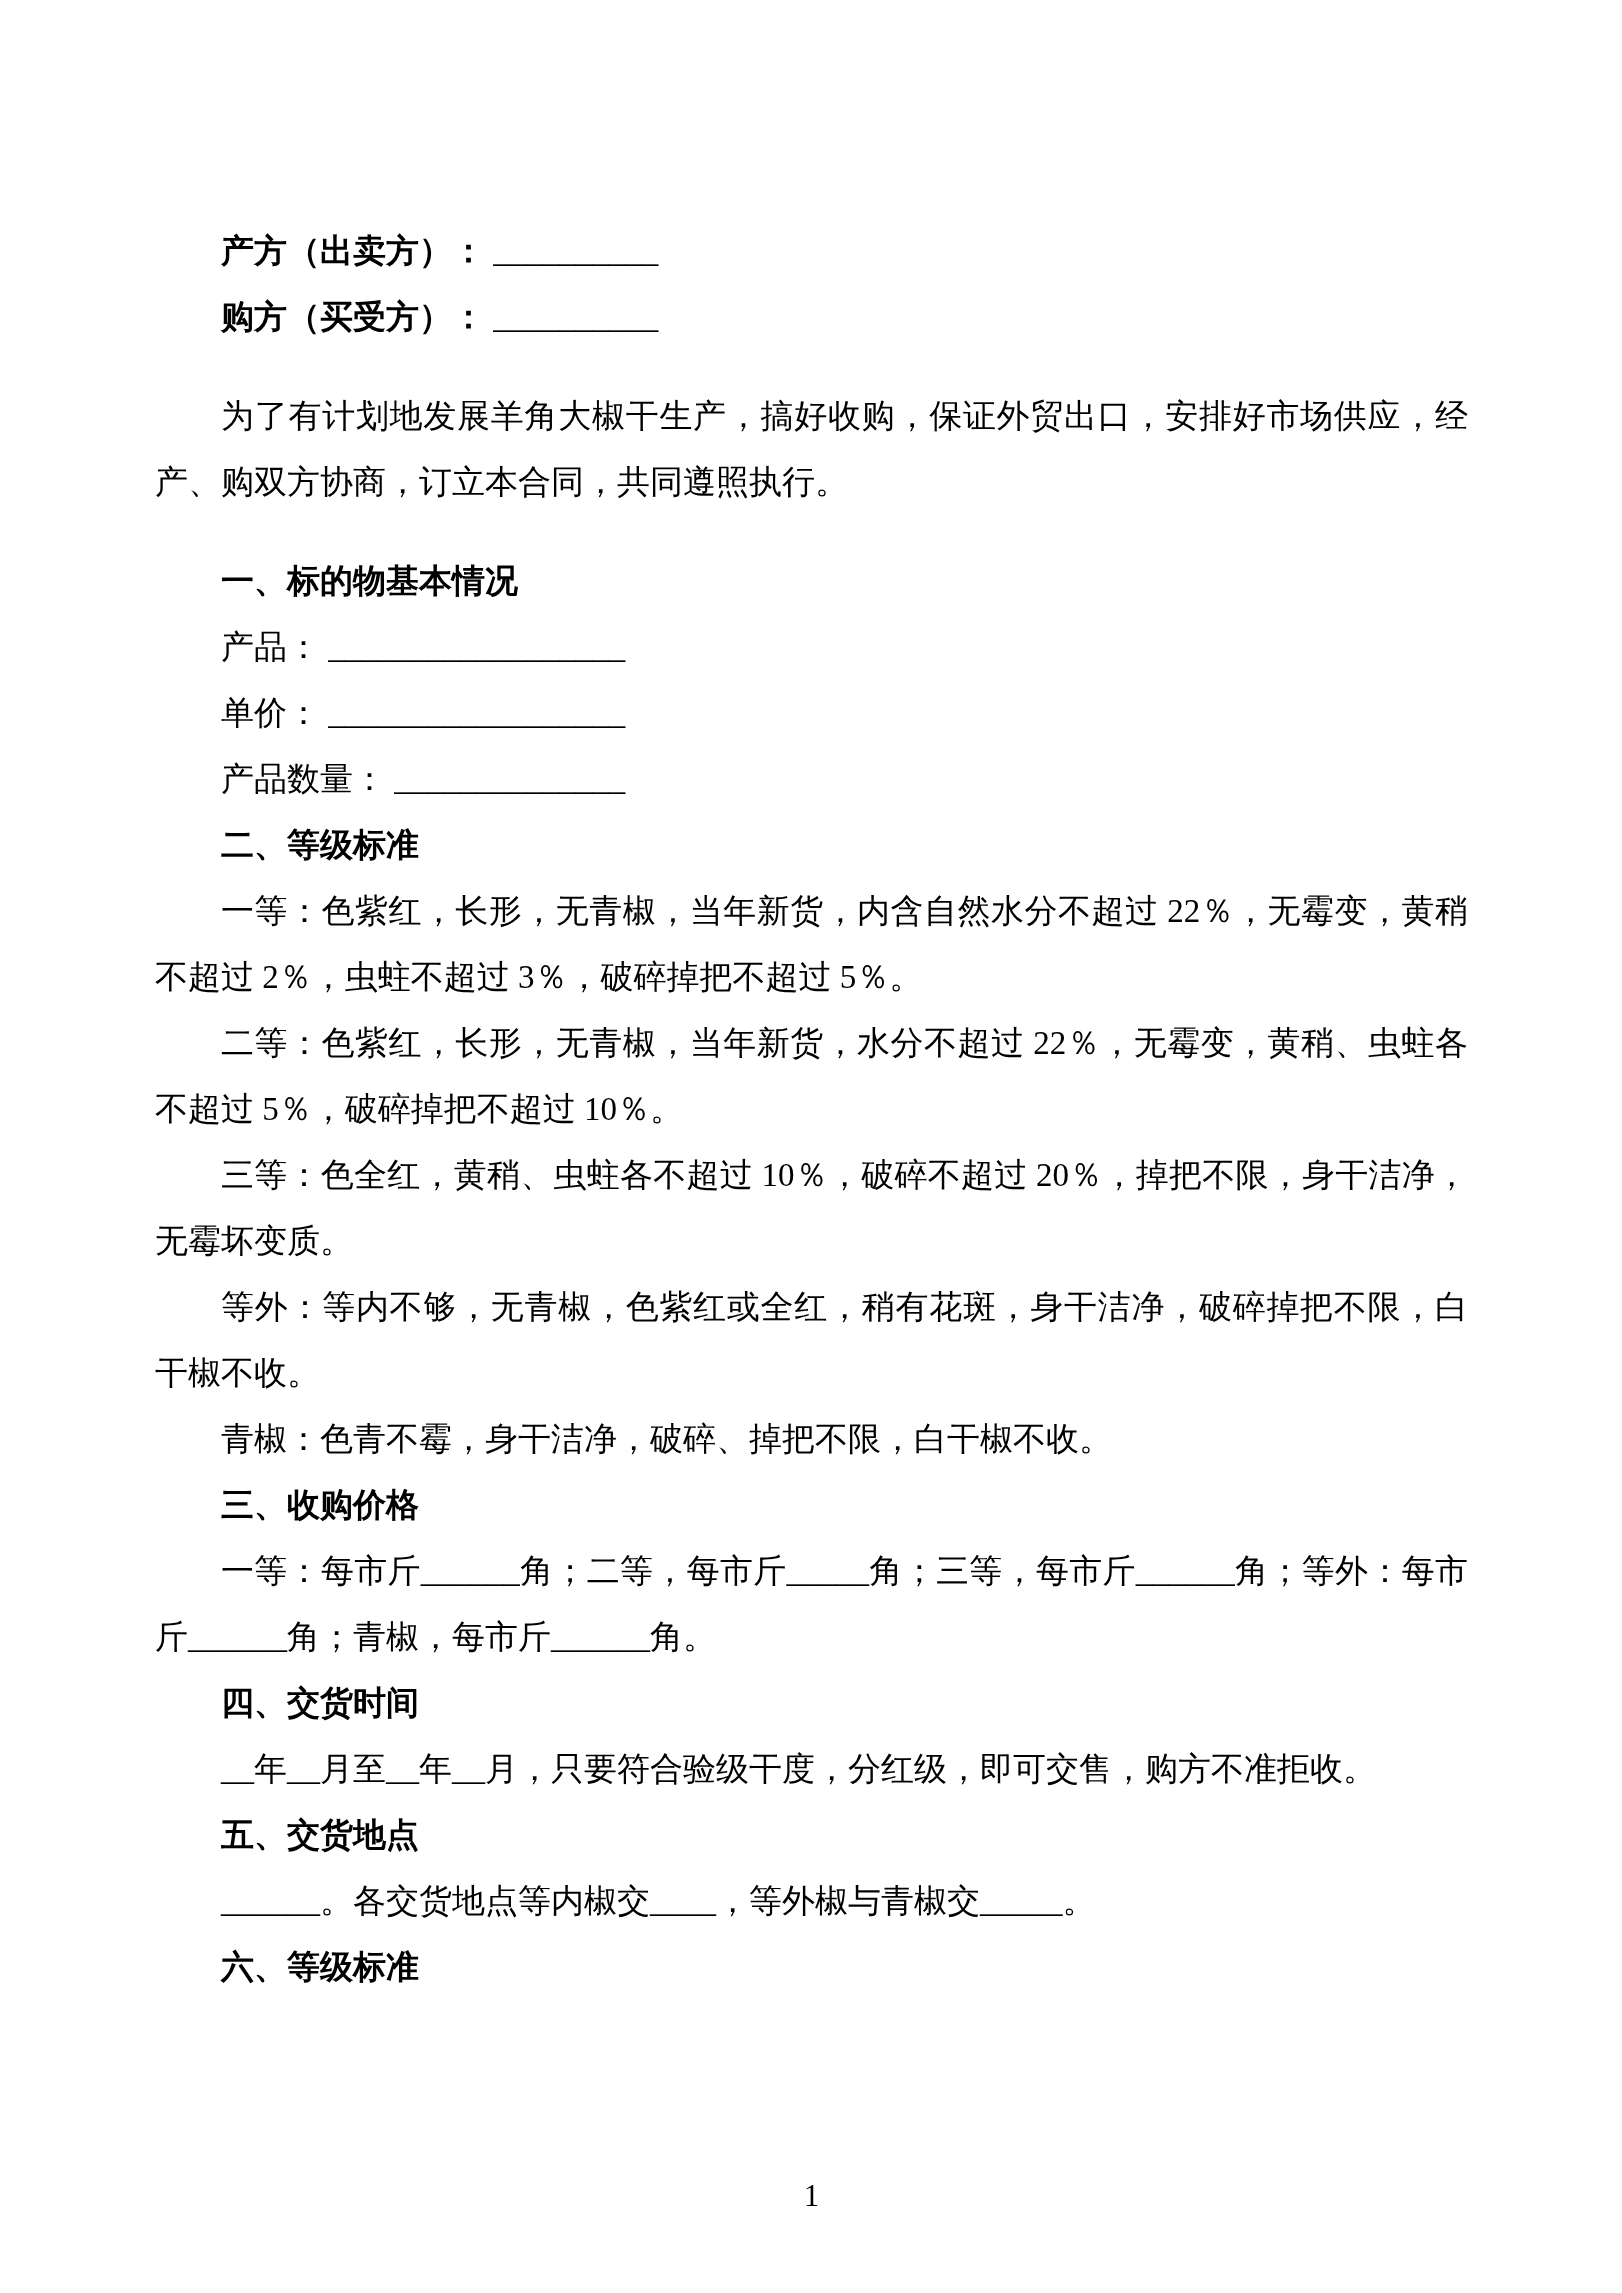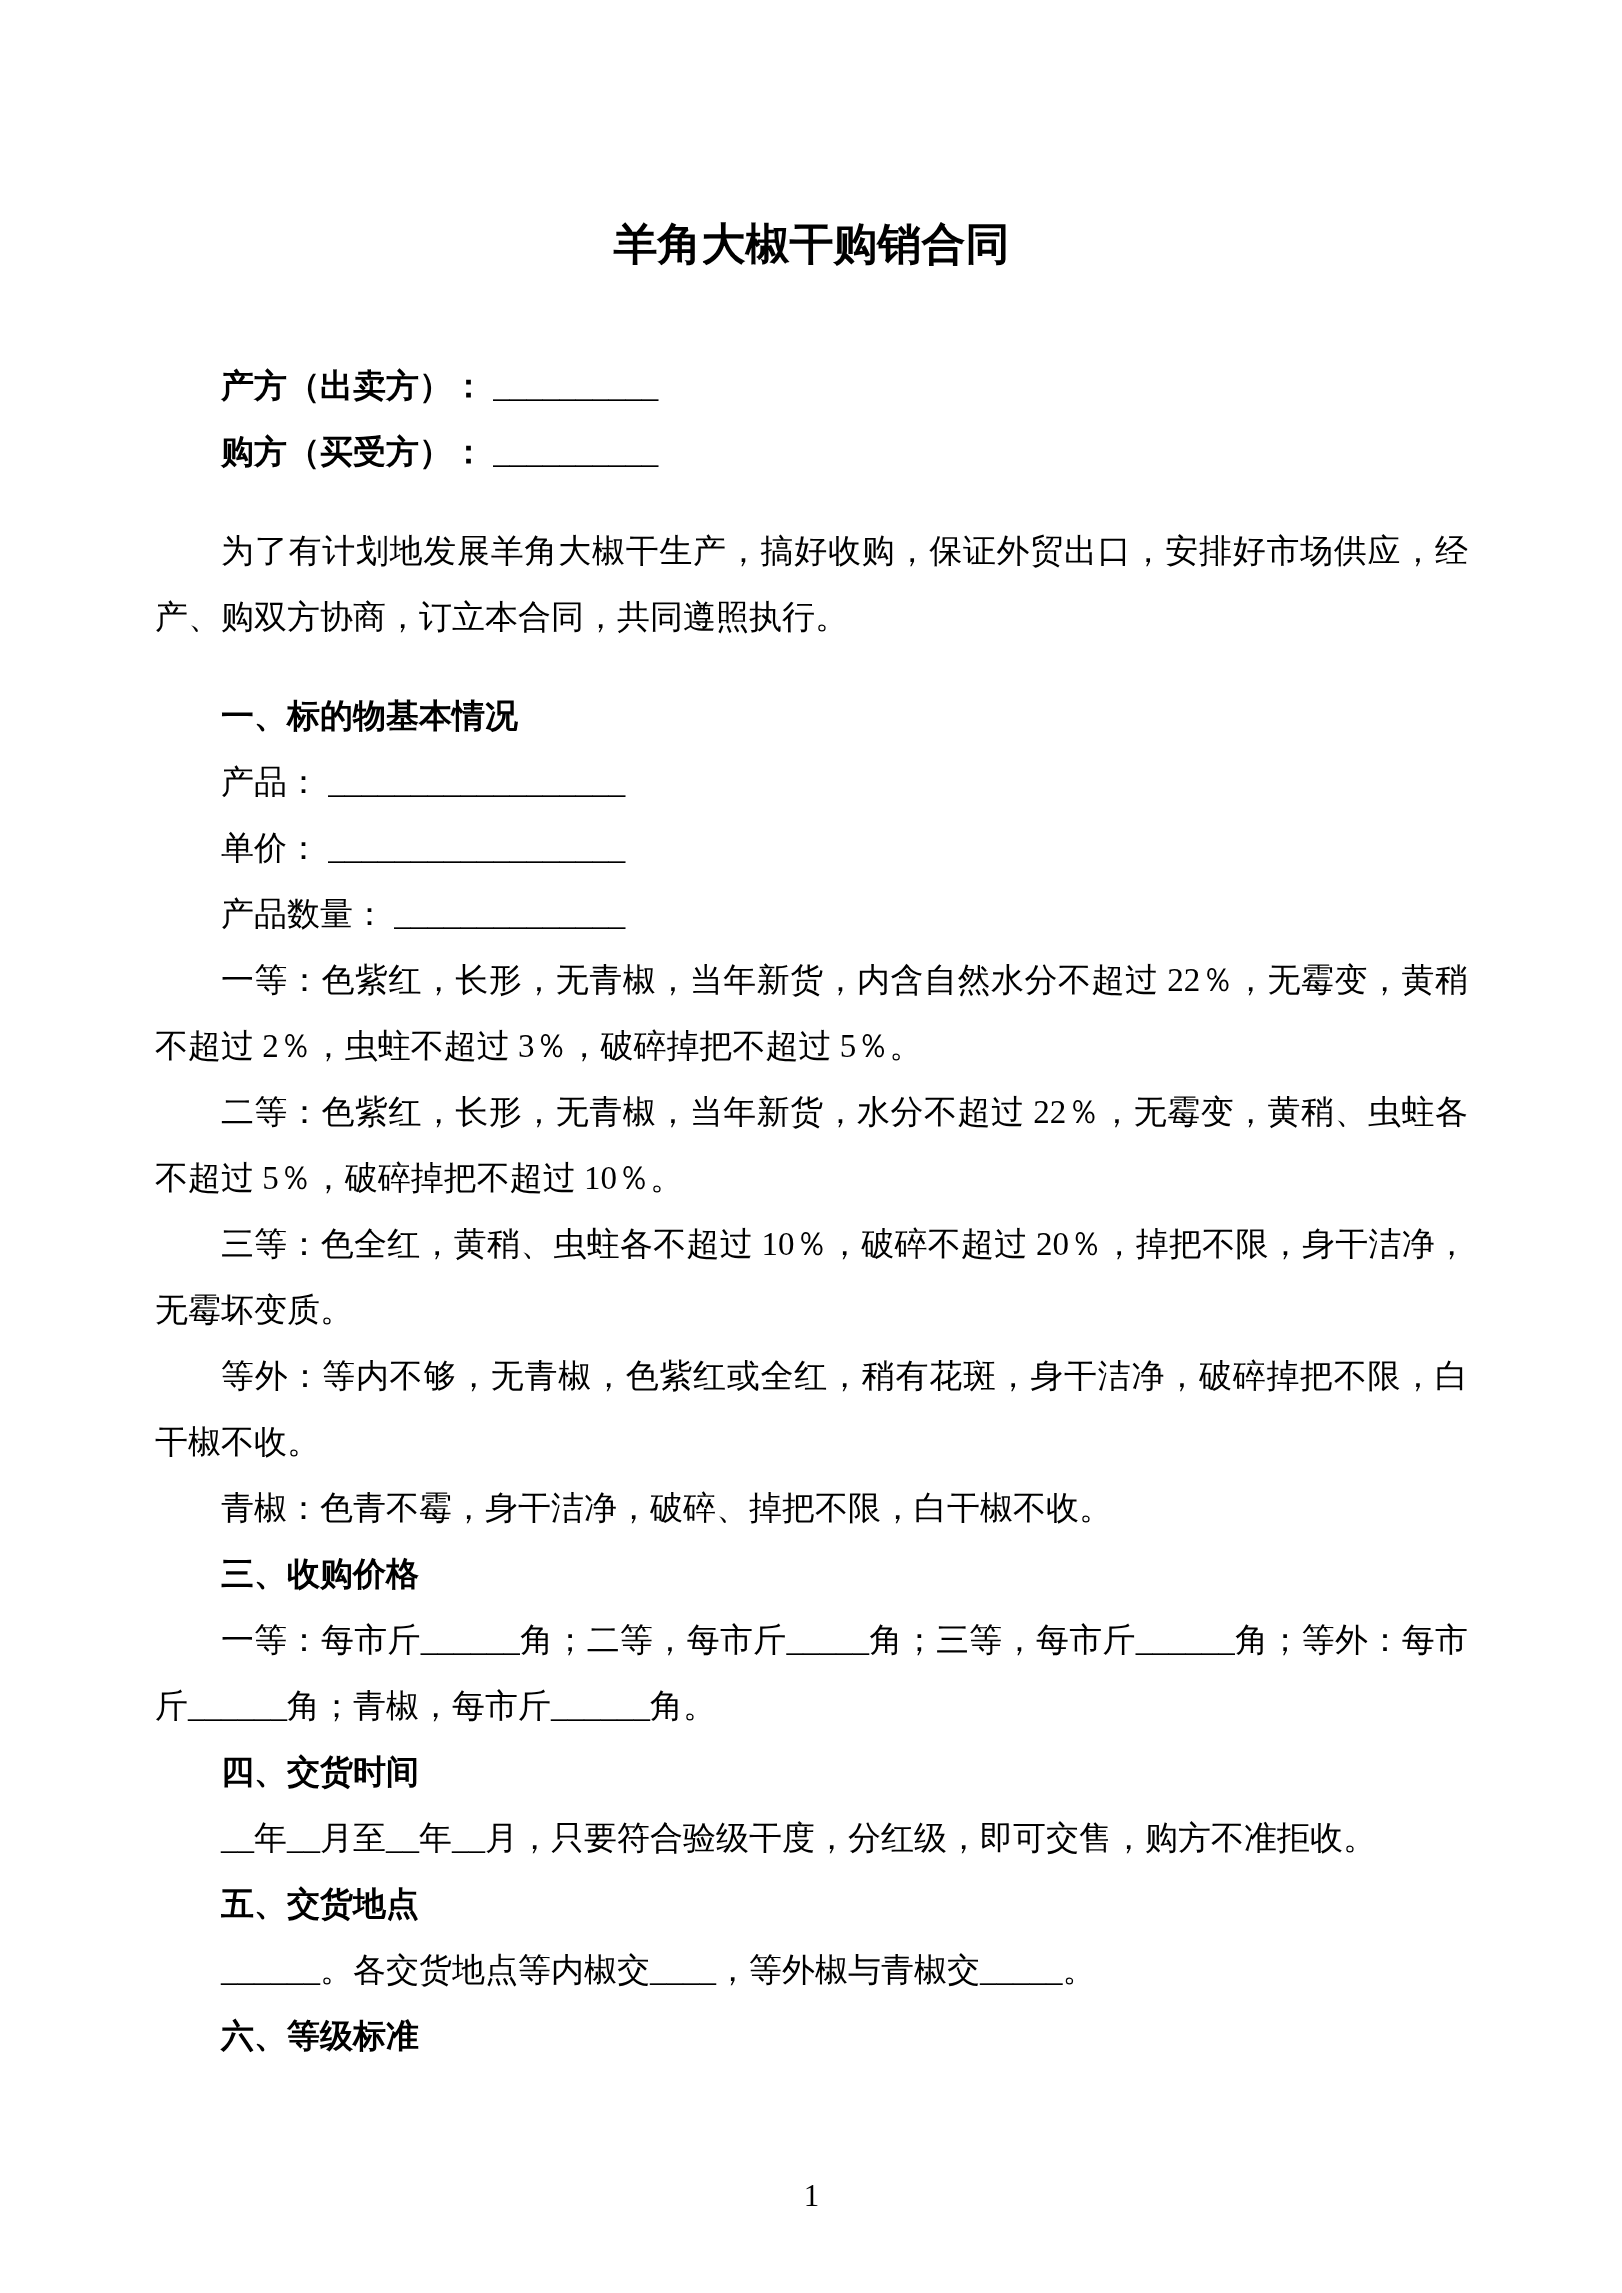--- a/index.html
+++ b/index.html
@@ -43,36 +43,36 @@
     text-align: center;
     font-size: 31px;
     line-height: 36px;
   }
 </style>
 </head>
 <body>
 
 <div class="page">
 
-  <h1 class="doc-title">羊角大椒干购销合同</h1>
 
   <p class="para"><span class="bold">产方（出卖方）：</span><span class="blank"> __________</span></p>
 
   <p class="para"><span class="bold">购方（买受方）：</span><span class="blank"> __________</span></p>
 
   <p class="para gap-sm">为了有计划地发展羊角大椒干生产，搞好收购，保证外贸出口，安排好市场供应，经产、购双方协商，订立本合同，共同遵照执行。</p>
 
   <p class="para bold gap-sm">一、标的物基本情况</p>
 
   <p class="para">产品： __________________</p>
 
   <p class="para">单价： __________________</p>
 
   <p class="para">产品数量： ______________</p>
 
+  <p class="para bold">二、等级标准</p>
 
   <p class="para">一等：色紫红，长形，无青椒，当年新货，内含自然水分不超过 22％，无霉变，黄稍不超过 2％，虫蛀不超过 3％，破碎掉把不超过 5％。</p>
 
   <p class="para">二等：色紫红，长形，无青椒，当年新货，水分不超过 22％，无霉变，黄稍、虫蛀各不超过 5％，破碎掉把不超过 10％。</p>
 
   <p class="para">三等：色全红，黄稍、虫蛀各不超过 10％，破碎不超过 20％，掉把不限，身干洁净，无霉坏变质。</p>
 
   <p class="para">等外：等内不够，无青椒，色紫红或全红，稍有花斑，身干洁净，破碎掉把不限，白干椒不收。</p>
 
   <p class="para">青椒：色青不霉，身干洁净，破碎、掉把不限，白干椒不收。</p>

